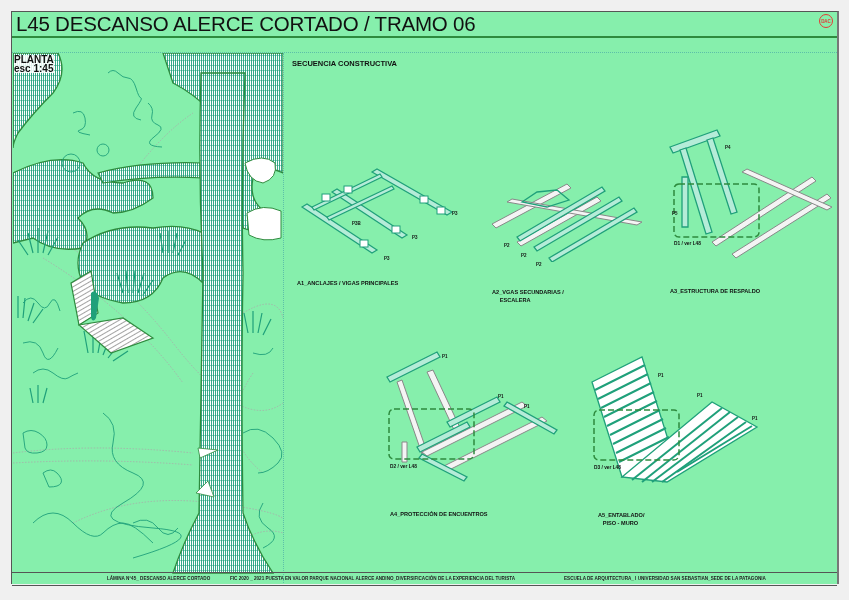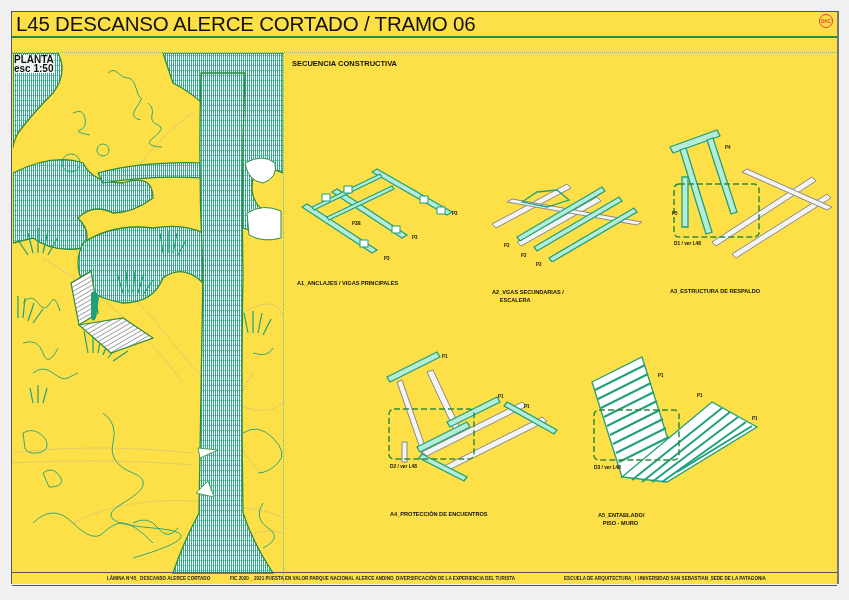--- a/index.html
+++ b/index.html
@@ -1,17 +1,17 @@
 <!DOCTYPE html>
 <html><head>
 <meta charset="utf-8">
 <style>
   html, body { margin:0; padding:0; background:#ffffff; }
   body { width:849px; height:600px; position:relative; overflow:hidden; font-family:"Liberation Sans", sans-serif; }
-  .sheet { position:absolute; left:11px; top:11px; width:825px; height:572px; border:1px solid #555; border-right:2px solid #777; border-bottom:none; background:#fde047; }
+  .sheet { position:absolute; left:11px; top:11px; width:825px; height:572px; border:1px solid #555; border-right:2px solid #777; border-bottom:none; background:#86efac; }
   .outer-shadow { position:absolute; left:0; top:0; width:849px; height:600px; background:#f0f0f0; }
   .title { position:absolute; left:4px; top:0px; font-size:20.5px; font-weight:normal; color:#111; letter-spacing:-0.2px; line-height:24px; }
   .green-rule { position:absolute; left:0; top:24px; width:825px; height:2px; background:#2e8b3e; }
   .subtitle { position:absolute; left:3px; top:27px; font-size:7.5px; font-weight:bold; color:#111; letter-spacing:-0.2px; }
   .dotted-h { position:absolute; left:0; top:40px; width:825px; border-top:1.5px dotted #5cc0a8; }
   .dotted-v { position:absolute; left:271px; top:41px; height:530px; border-left:1.5px dotted #5cc0a8; }
   .logo { position:absolute; left:807px; top:2px; width:14px; height:14px; border:1.5px solid #e53935; border-radius:50%; color:#e53935; font-size:4.5px; font-weight:bold; display:flex; align-items:center; justify-content:center; box-sizing:border-box; }
   .plan-label { position:absolute; left:2px; top:43px; font-size:10px; font-weight:bold; color:#111; line-height:9px; z-index:3; background:rgba(255,255,255,0.85); }
   .plan { position:absolute; left:1px; top:41px; width:270px; height:530px; overflow:hidden; }
   .section-title { position:absolute; left:280px; top:47px; font-size:7.5px; font-weight:bold; color:#111;text-align:right; }
@@ -28,21 +28,21 @@
 
 <div class="sheet">
   <div class="title">L45 DESCANSO ALERCE CORTADO / TRAMO 06</div>
   <div class="logo">DAC</div>
   <div class="green-rule"></div>
   <div class="dotted-h"></div>
   <div class="dotted-v"></div>
 
   <div class="plan-label">
     <div>PLANTA</div>
-    <div>esc 1:50</div>
+    <div>esc 1:45</div>
   </div>
   <div class="plan">
     <svg width="270" height="530" viewBox="0 0 270 530">
       <defs>
         <pattern id="hatch" width="4" height="5" patternUnits="userSpaceOnUse">
           <rect width="4" height="5" fill="#ffffff"></rect>
           <path d="M0.5 0 V5 M2.5 0 V5" stroke="#1fa07a" stroke-width="0.9"></path>
           <path d="M0 2.5 H4" stroke="#1fa07a" stroke-width="0.5"></path>
         </pattern>
         <pattern id="boards" width="4" height="4" patternUnits="userSpaceOnUse" patternTransform="rotate(-30)">

